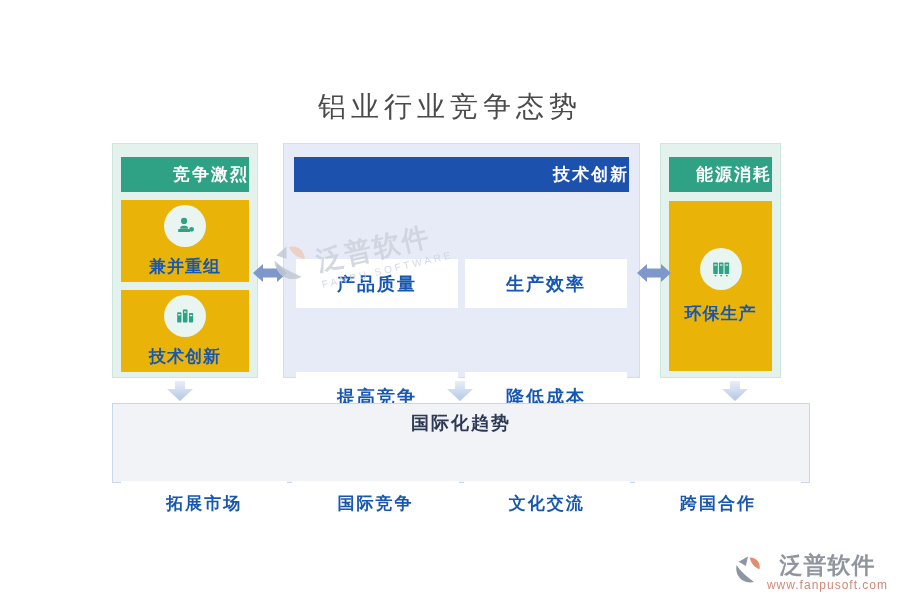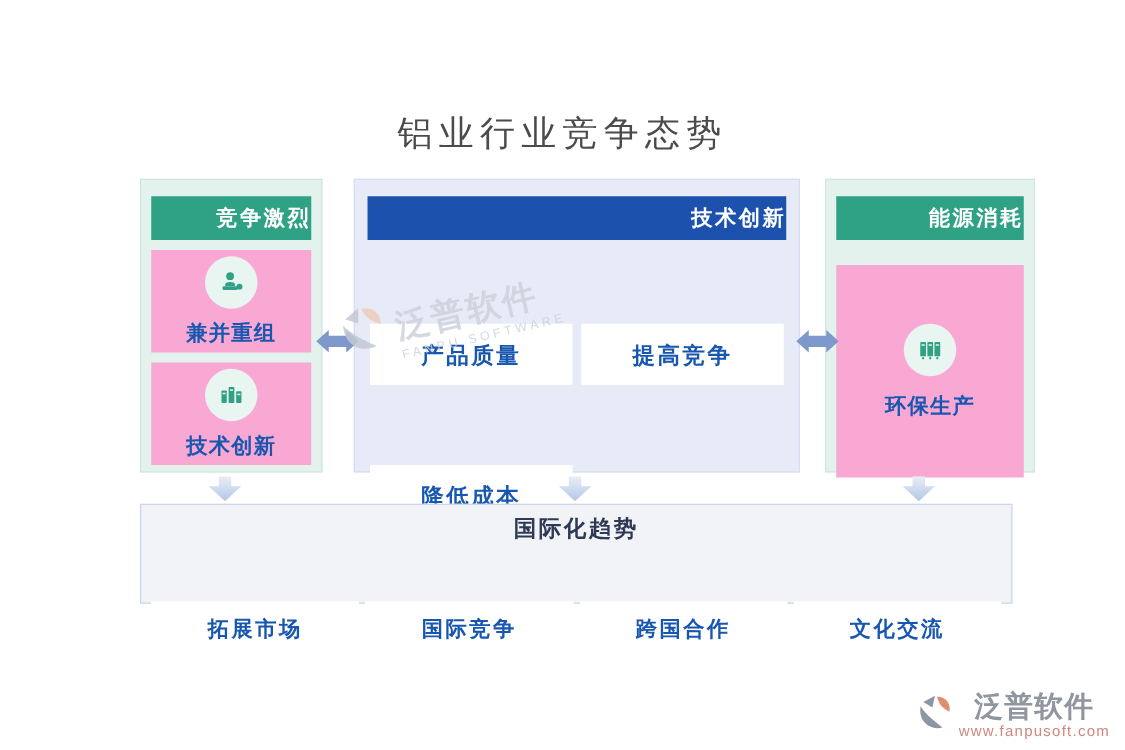--- a/index.html
+++ b/index.html
@@ -11,34 +11,34 @@
   .title {
     position:absolute; top:88px; left:0; width:100%; text-align:center;
     font-size:28px; font-weight:normal; color:#4b4b4b; letter-spacing:5px;
   }
   .panel { position:absolute; }
   .panel.mint   { background:#e4f2ed; border:1px solid #cde7de; }
   .panel.bluish { background:#e7ebf7; border:1px solid #d5ddf0; }
   .panel.grayish{ background:#f1f3f6; border:1px solid #c9d7ea; }
   .panel-left   { left:112px; top:143px; width:146px; height:235px; }
   .panel-center { left:283px; top:143px; width:357px; height:235px; }
-  .panel-right  { left:660px; top:143px; width:168px; height:235px; }
+  .panel-right  { left:660px; top:143px; width:121px; height:235px; }
   .panel-bottom { left:112px; top:403px; width:698px; height:80px; }
   .head {
     height:35px; line-height:35px; text-align:right; color:#ffffff;
     font-size:17px; font-weight:bold; letter-spacing:2px;
   }
   .head.green { background:#2fa185; margin:13px 8px 0 8px; }
   .head.blue  { background:#1c51ae; margin:13px 10px 0 10px; }
   .vcard {
-    background:#f9a8d4; margin:8px 8px 0 8px; display:flex;
+    background:#eab308; margin:8px 8px 0 8px; display:flex;
     flex-direction:column; align-items:center; justify-content:center; gap:8px;
   }
   .vcard.short { height:82px; }
-  .vcard.tall  { height:170px; margin-top:20px; gap:12px; }
+  .vcard.tall  { height:170px; margin-top:9px; gap:12px; }
   .icon-circle {
     width:42px; height:42px; border-radius:50%; background:#e9f5f0;
     display:flex; align-items:center; justify-content:center;
   }
   .card-label { color:#1857b0; font-size:17px; font-weight:bold; letter-spacing:1px; }
   .grid-cards {
     margin:27px 12px 0 12px; display:grid;
     grid-template-columns:1fr 1fr; gap:24px 7px;
   }
   .mini-card {
@@ -120,20 +120,21 @@
         </svg>
       </span>
       <span class="card-label">技术创新</span>
     </div>
   </section>
 
   <section class="panel bluish panel-center">
     <div class="head blue">技术创新</div>
     <div class="grid-cards">
       <div class="mini-card">产品质量</div>
+      <div class="mini-card">生产效率</div>
       <div class="mini-card">提高竞争</div>
       <div class="mini-card">降低成本</div>
     </div>
   </section>
 
   <section class="panel mint panel-right">
     <div class="head green">能源消耗</div>
     <div class="vcard tall">
       <span class="icon-circle">
         <svg width="22" height="22" viewBox="0 0 24 24" fill="#2fa185">
@@ -177,22 +178,22 @@
     <svg width="36" height="20" viewBox="0 0 36 20">
         <path d="M13 0 h10 v8 h8 L18 20 L5 8 h8 z" fill="url(#downGrad)"></path>
       </svg>
   </span>
 
   <section class="panel grayish panel-bottom">
     <div class="bottom-head">国际化趋势</div>
     <div class="bottom-cards">
       <div class="mini-card">拓展市场</div>
       <div class="mini-card">国际竞争</div>
+      <div class="mini-card">文化交流</div>
       <div class="mini-card">跨国合作</div>
-      <div class="mini-card">文化交流</div>
     </div>
   </section>
 
   <div class="watermark">
     <span>
       <svg width="44" height="46" viewBox="0 0 40 40">
         <path d="M9 9 L20 3 L17.5 14 Z" fill="#c2c9d4"></path>
         <path d="M22 4 C31 4 35 11 33.5 18 C28 15.5 23.5 11.5 22 4 Z" fill="#eeccbd"></path>
         <path d="M6.5 13 C4 26 14 36 27 33 C20.5 27.5 11.5 21.5 6.5 13 Z" fill="#c2c9d4"></path>
       </svg>

